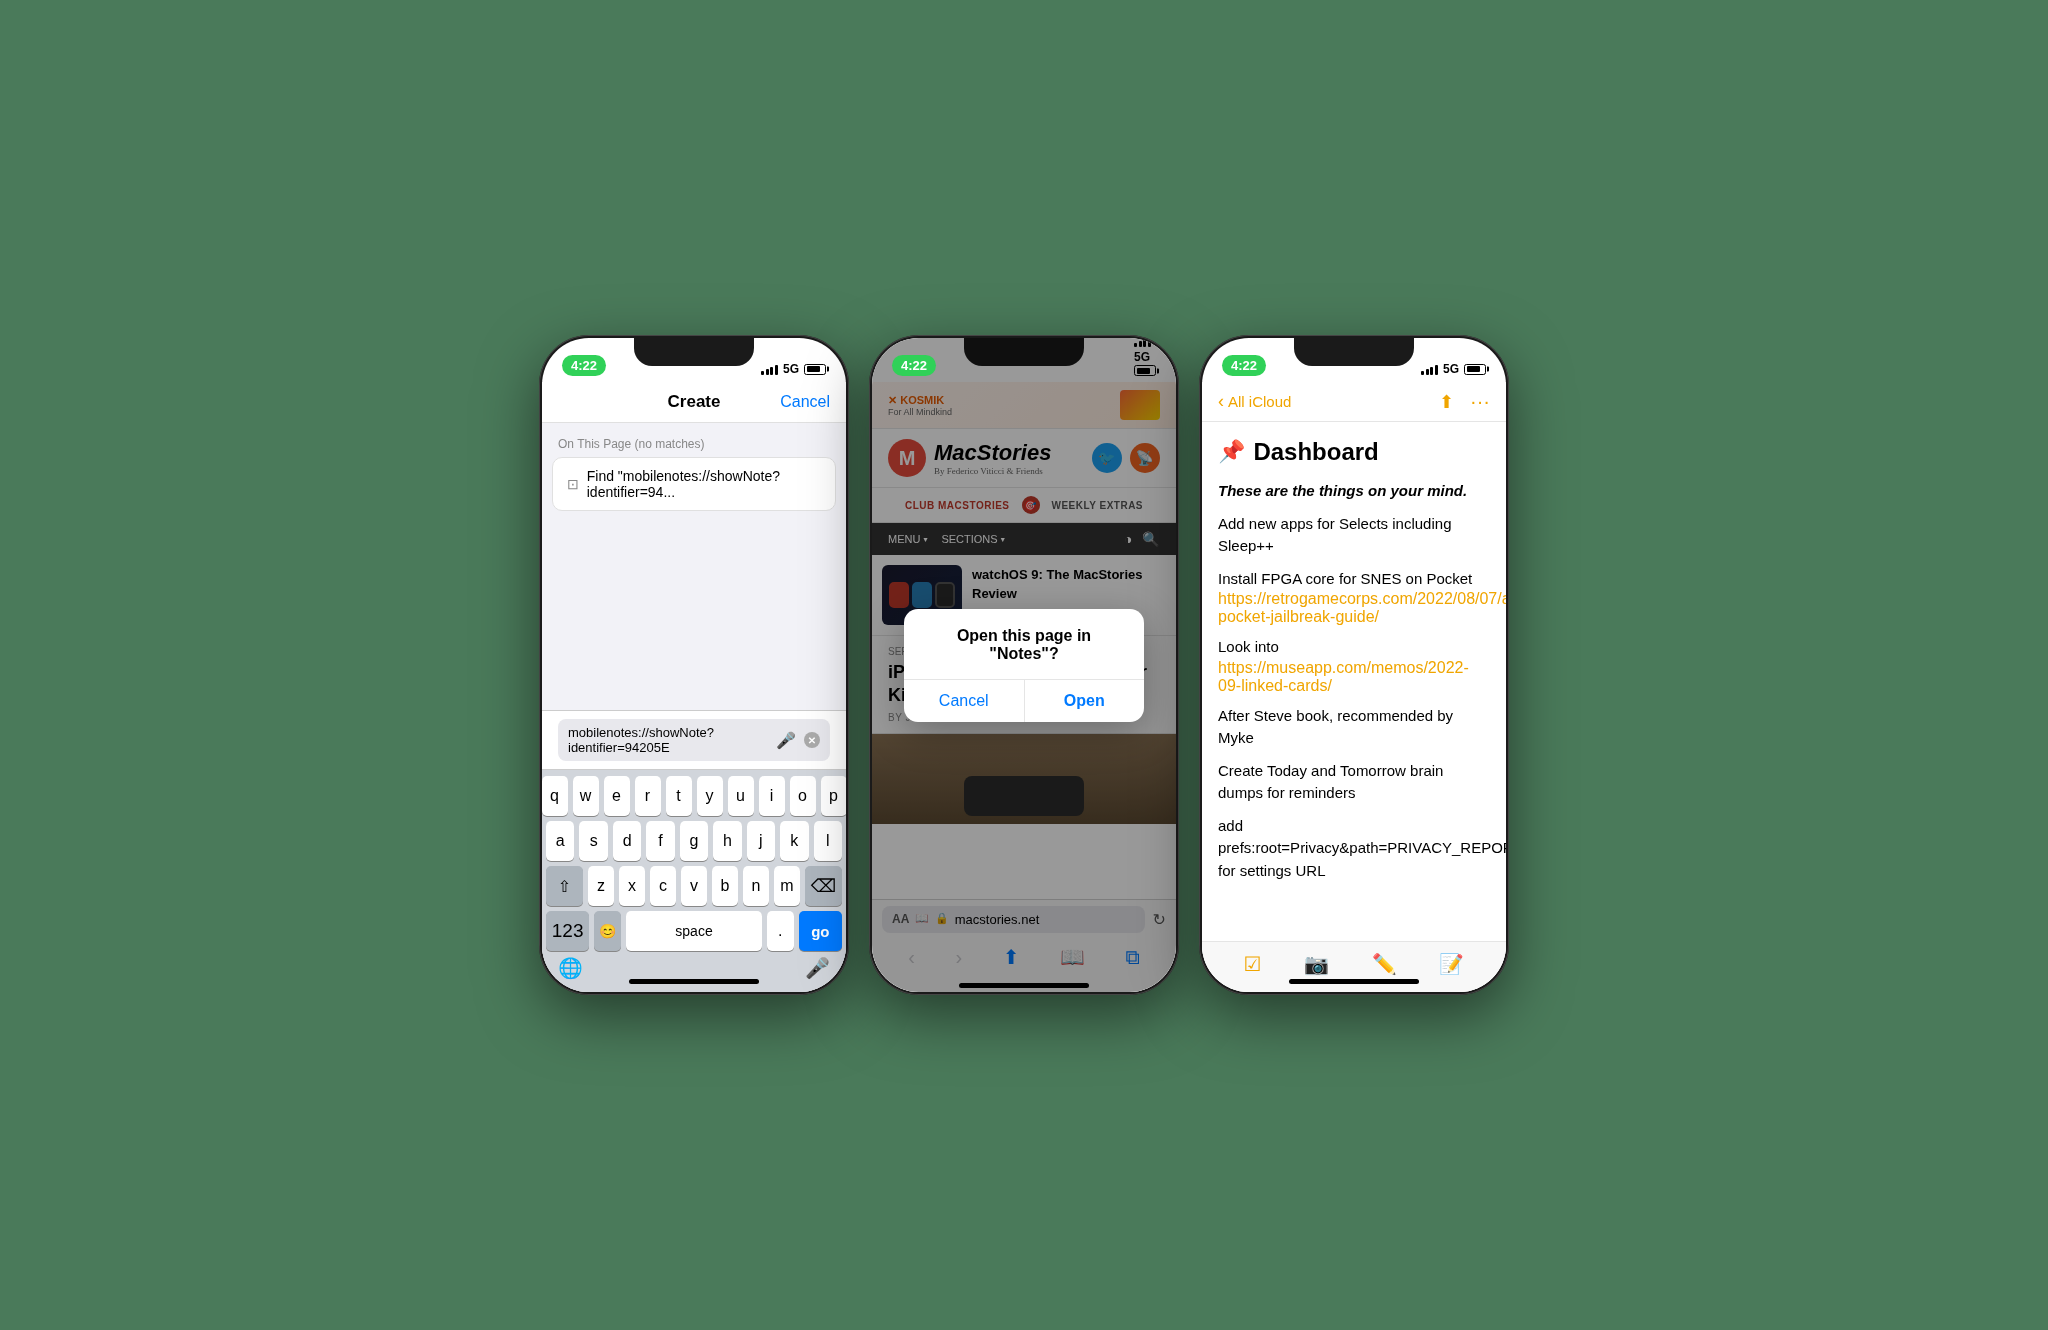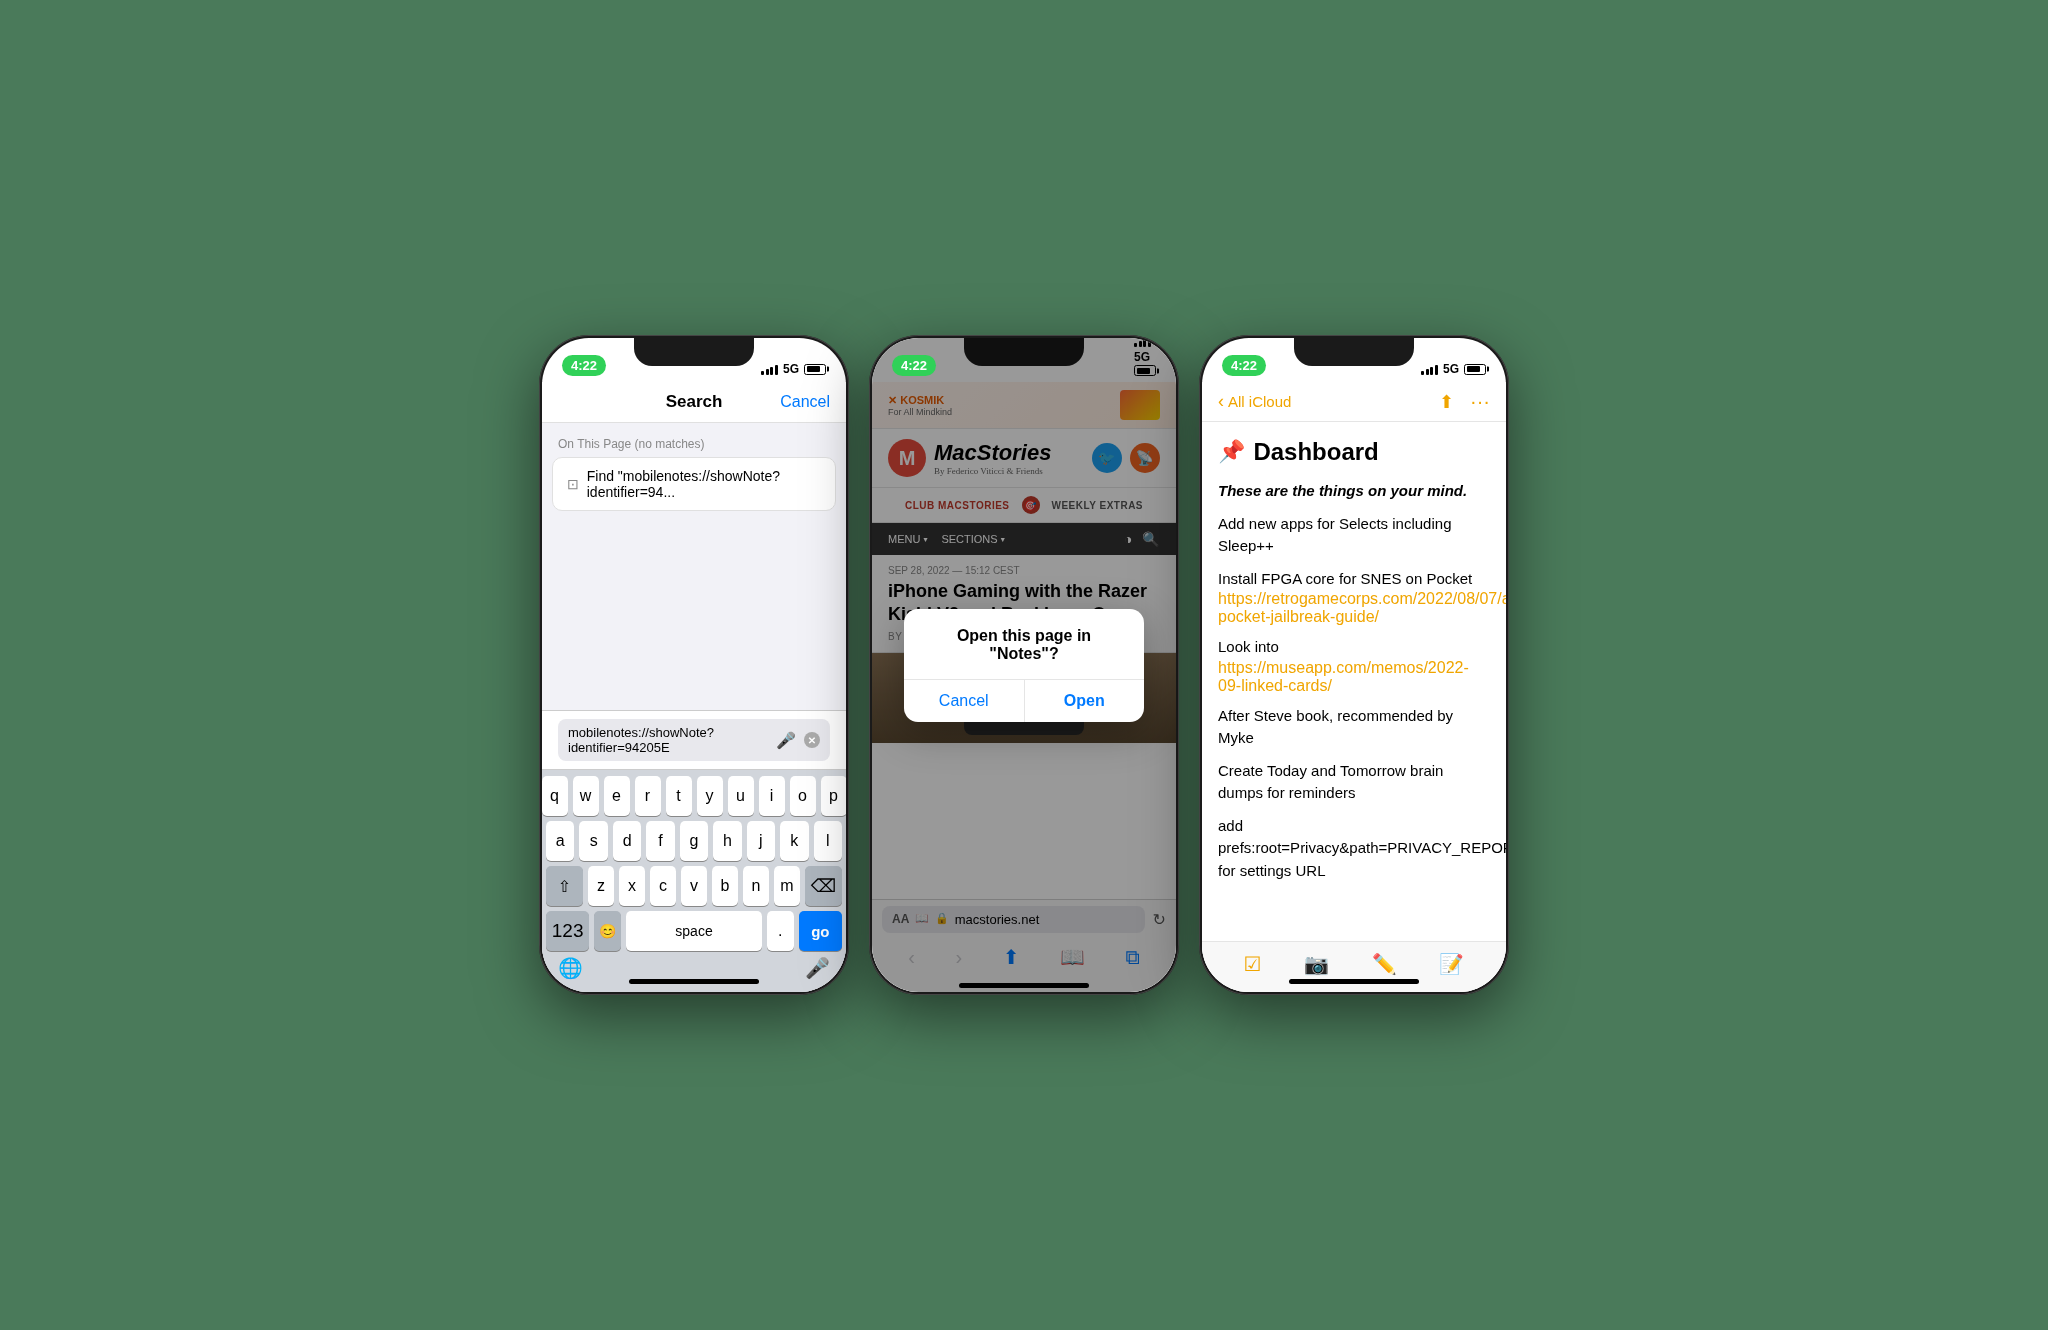--- a/index.html
+++ b/index.html
@@ -617,21 +617,21 @@
           <div class="battery-icon">
             <div class="battery-fill"></div>
           </div>
         </div>
       </div>
 
       <div class="phone1-content">
 
         <div class="search-header">
           <div style="flex:1"></div>
-          <span class="search-title">Search</span>
+          <span class="search-title">Create</span>
           <span class="search-cancel" style="flex:1;text-align:right;">Cancel</span>
         </div>
 
         <div class="on-this-page">On This Page (no matches)</div>
 
         <div class="find-bar">
           <span class="find-icon">⊡</span>
           <span class="find-text">Find "mobilenotes://showNote?identifier=94...</span>
         </div>
 
@@ -763,20 +763,32 @@
           <span class="nav-item">
             <span>SECTIONS</span>
             <span class="nav-chevron">▾</span>
           </span>
           <div class="nav-right">
             <span class="nav-icon">◑</span>
             <span class="nav-icon">🔍</span>
           </div>
         </div>
 
+        <div class="article-card">
+          <div class="article-img">
+            <div class="watch-circles">
+              <div class="watch-circle red"></div>
+              <div class="watch-circle blue"></div>
+              <div class="watch-circle dark"></div>
+            </div>
+          </div>
+          <div class="article-info">
+            <span class="article-title">watchOS 9: The MacStories Review</span>
+          </div>
+        </div>
 
         <div class="article-main">
           <div class="article-date">SEP 28, 2022 — 15:12 CEST</div>
           <div class="article-main-title">iPhone Gaming with the Razer Kishi V2 and Backbone One</div>
           <div class="article-byline">BY JOHN VOORHEES</div>
         </div>
 
         <div class="article-gaming-img">
           <div class="gaming-device-hint"></div>
         </div>

